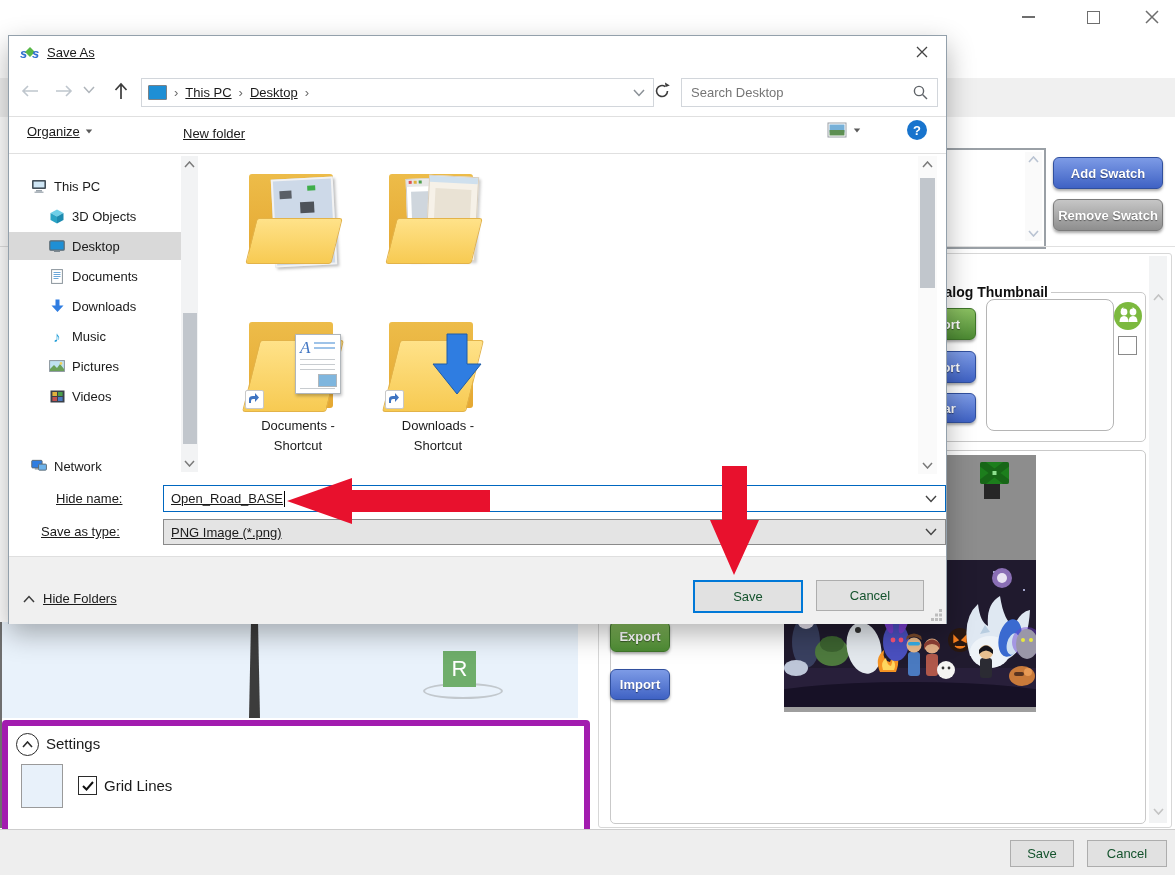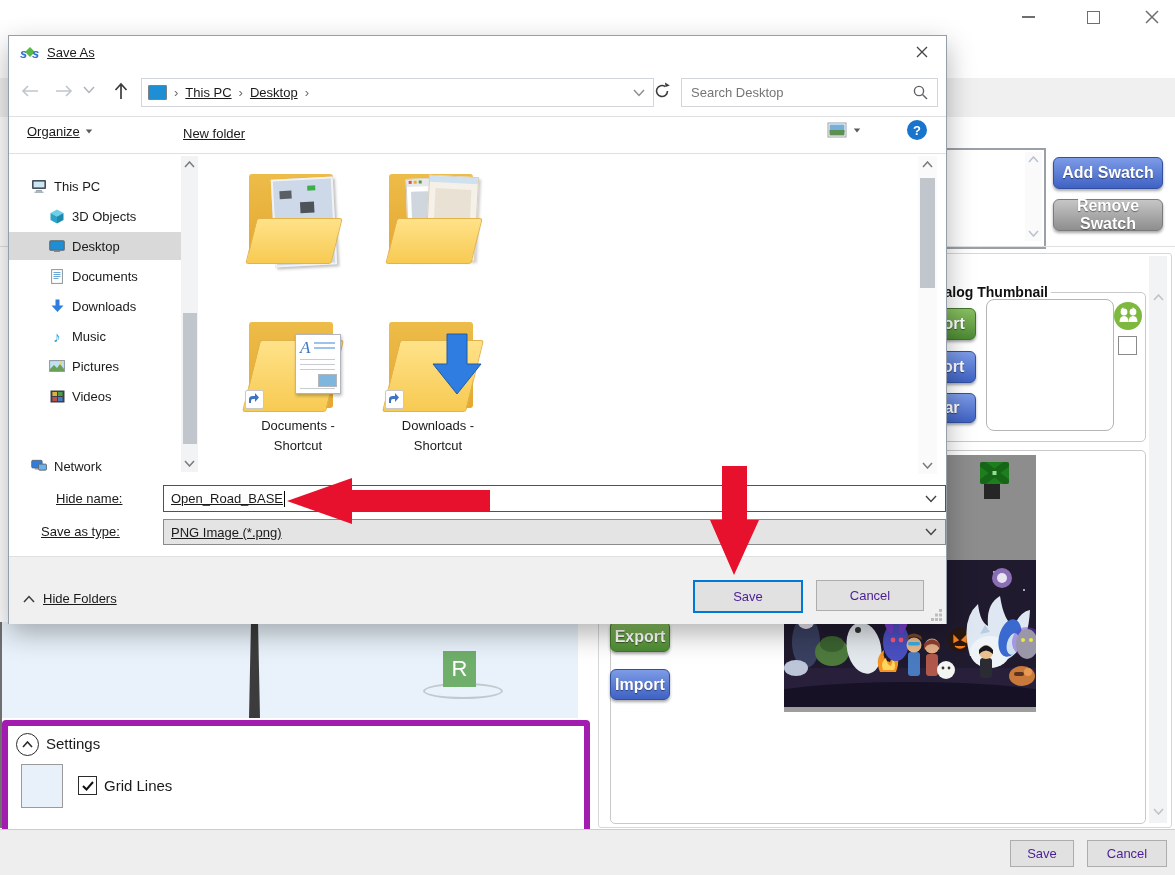--- a/index.html
+++ b/index.html
@@ -2,28 +2,28 @@
 <html><head>
 <meta charset="utf-8">
 <style>
   html,body{margin:0;padding:0;background:#777;}
   .stage{position:relative;width:1175px;height:875px;background:#ffffff;overflow:hidden;
          font-family:"Liberation Sans",sans-serif;color:#1a1a1a;}
   .abs{position:absolute;}
   .txt13{font-size:13px;text-decoration:underline;}
   .flexc{display:flex;align-items:center;}
   
-  .glossy{border-radius:6px;color:#fff;font-weight:bold;font-size:16px;text-align:center;
+  .glossy{border-radius:6px;color:#fff;font-weight:bold;font-size:13px;text-align:center;
           display:flex;align-items:center;justify-content:center;
           text-shadow:0 1px 1px rgba(0,0,0,.45);box-shadow:0 2px 3px rgba(0,0,0,.35);}
   .g-blue {background:linear-gradient(#7d9be6,#3f62c4);border:1px solid #31509e;}
   .g-gray {background:linear-gradient(#c6c6c6,#8e8e8e);border:1px solid #7b7b7b;}
   .g-green{background:linear-gradient(#8abf61,#4c8a33);border:1px solid #3f762a;}
   
-  .win-btn{background:#e1e1e1;border:1px solid #adadad;font-size:13px;color:#4c1d95;
+  .win-btn{background:#e1e1e1;border:1px solid #adadad;font-size:13px;color:#14532d;
            display:flex;align-items:center;justify-content:center;}
   .win-btn.default{border:2px solid #0078d7;}
   .combo{background:#fff;border:1px solid #0067c0;display:flex;align-items:center;font-size:13px;}
   .combo.gray{background:#e4e4e4;border:1px solid #8a8a8a;}
   .caret{width:1px;height:16px;background:#000;margin-left:1px;}
   .chev-down{width:0;height:0;border-left:4px solid transparent;border-right:4px solid transparent;border-top:5px solid #444;}
   .scroll-track{background:#f2f3f4;}
   .scroll-thumb{background:#c1c6cc;}
   .sep{background:#e0e0e0;}
   .side-item{position:absolute;left:0;width:172px;height:28px;display:flex;align-items:center;font-size:13px;}

